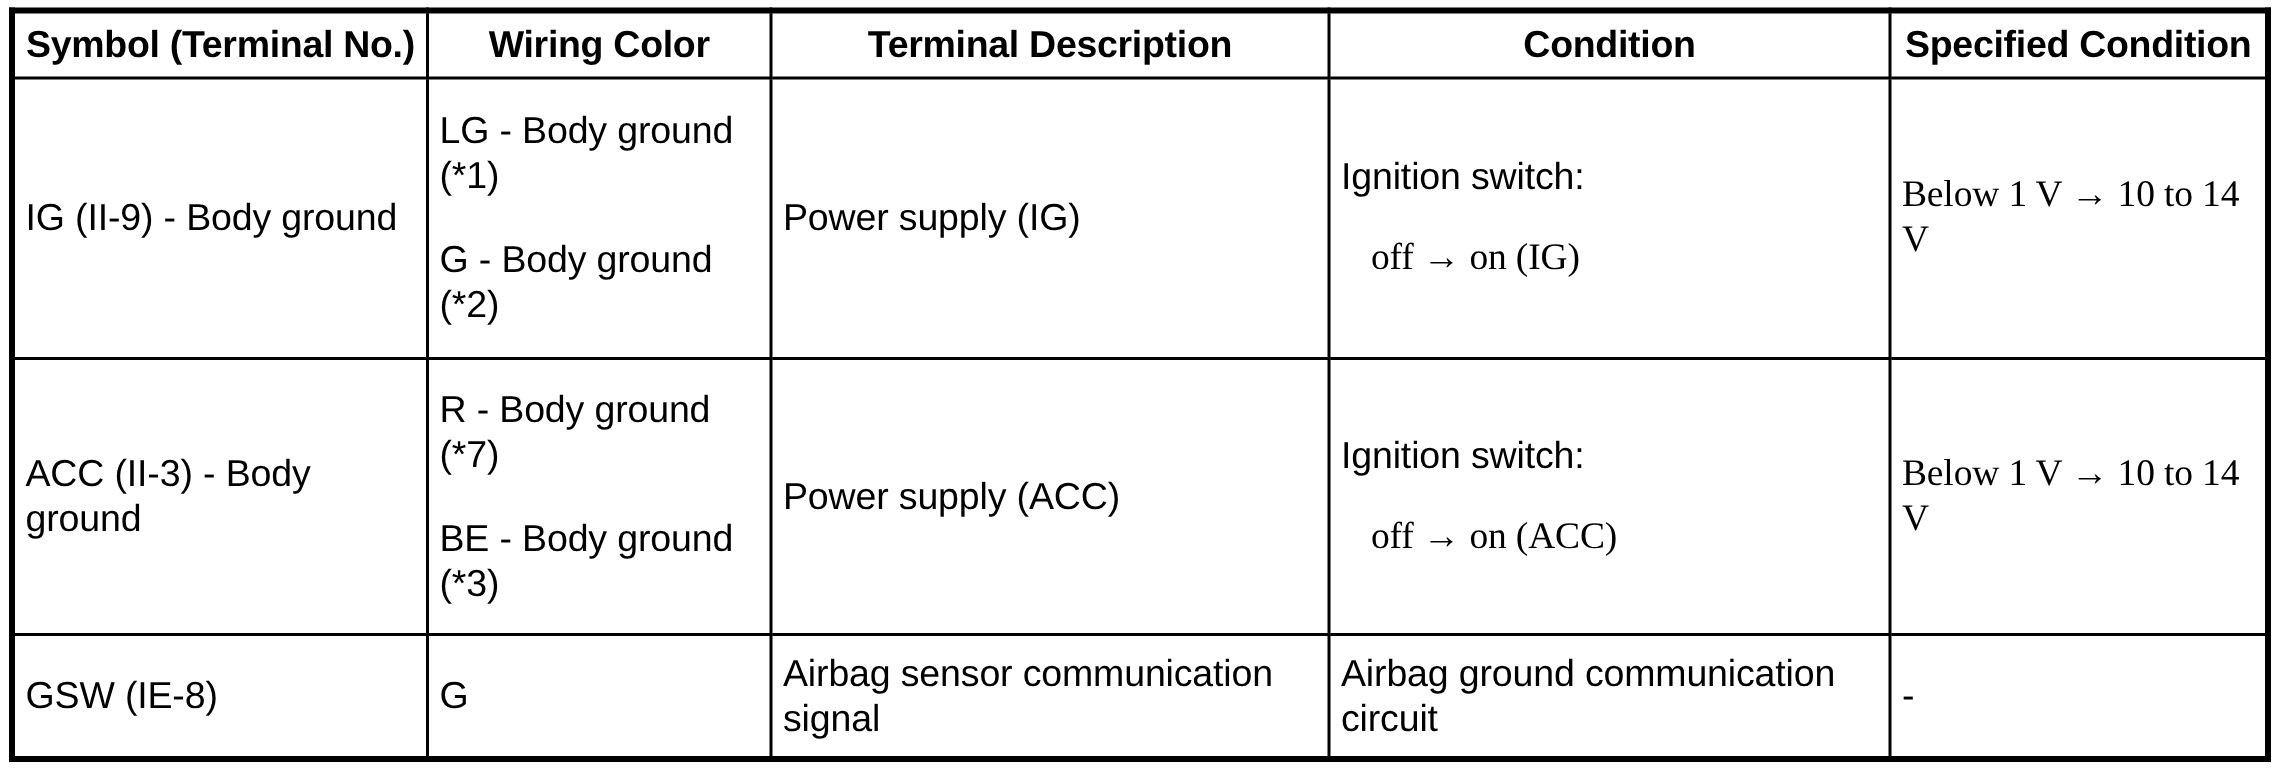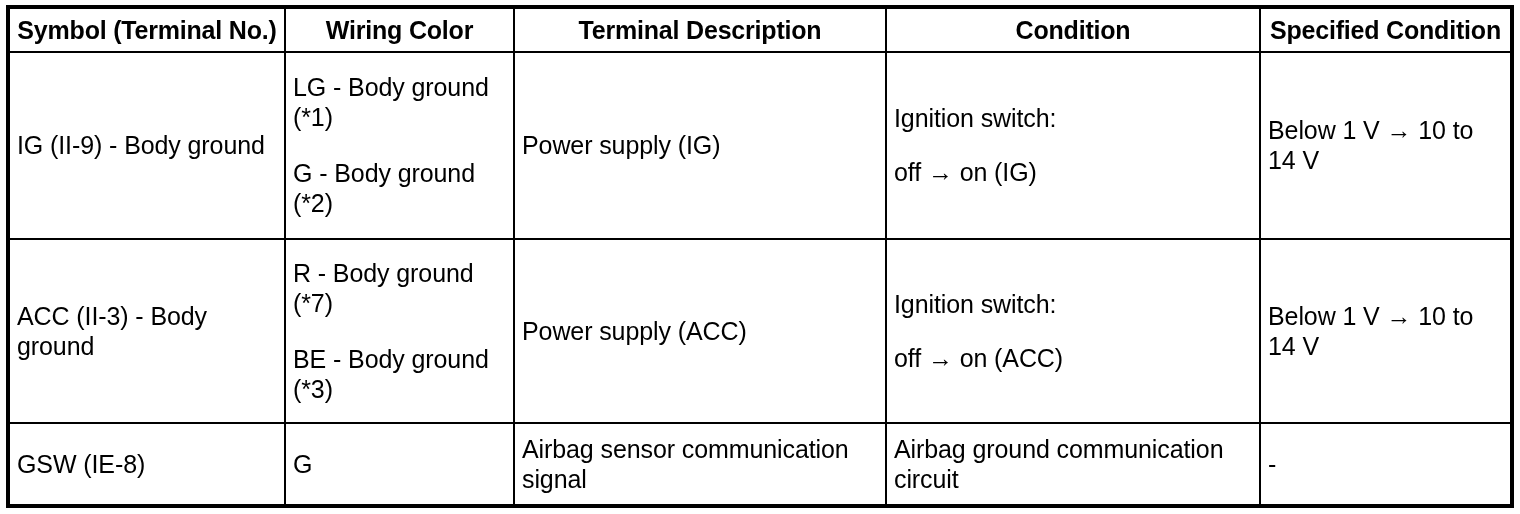--- a/index.html
+++ b/index.html
@@ -88,21 +88,21 @@
   td.wiring-cell,
   td.cond-cell {
     vertical-align: middle;
   }
   td.desc-cell,
   td.spec-cell,
   td.symbol-cell {
     vertical-align: middle;
   }
 
-  .arrow { font-family: Liberation Sans, sans-serif; }
+  .arrow { font-family: Liberation Serif, serif; margin-left: 20px; }
 </style>
 </head>
 <body>
 
 <div id="terminal-table-wrap">
   <table class="terminal-table">
     <colgroup>
       <col class="c1">
         <col class="c2">
         <col class="c3">

